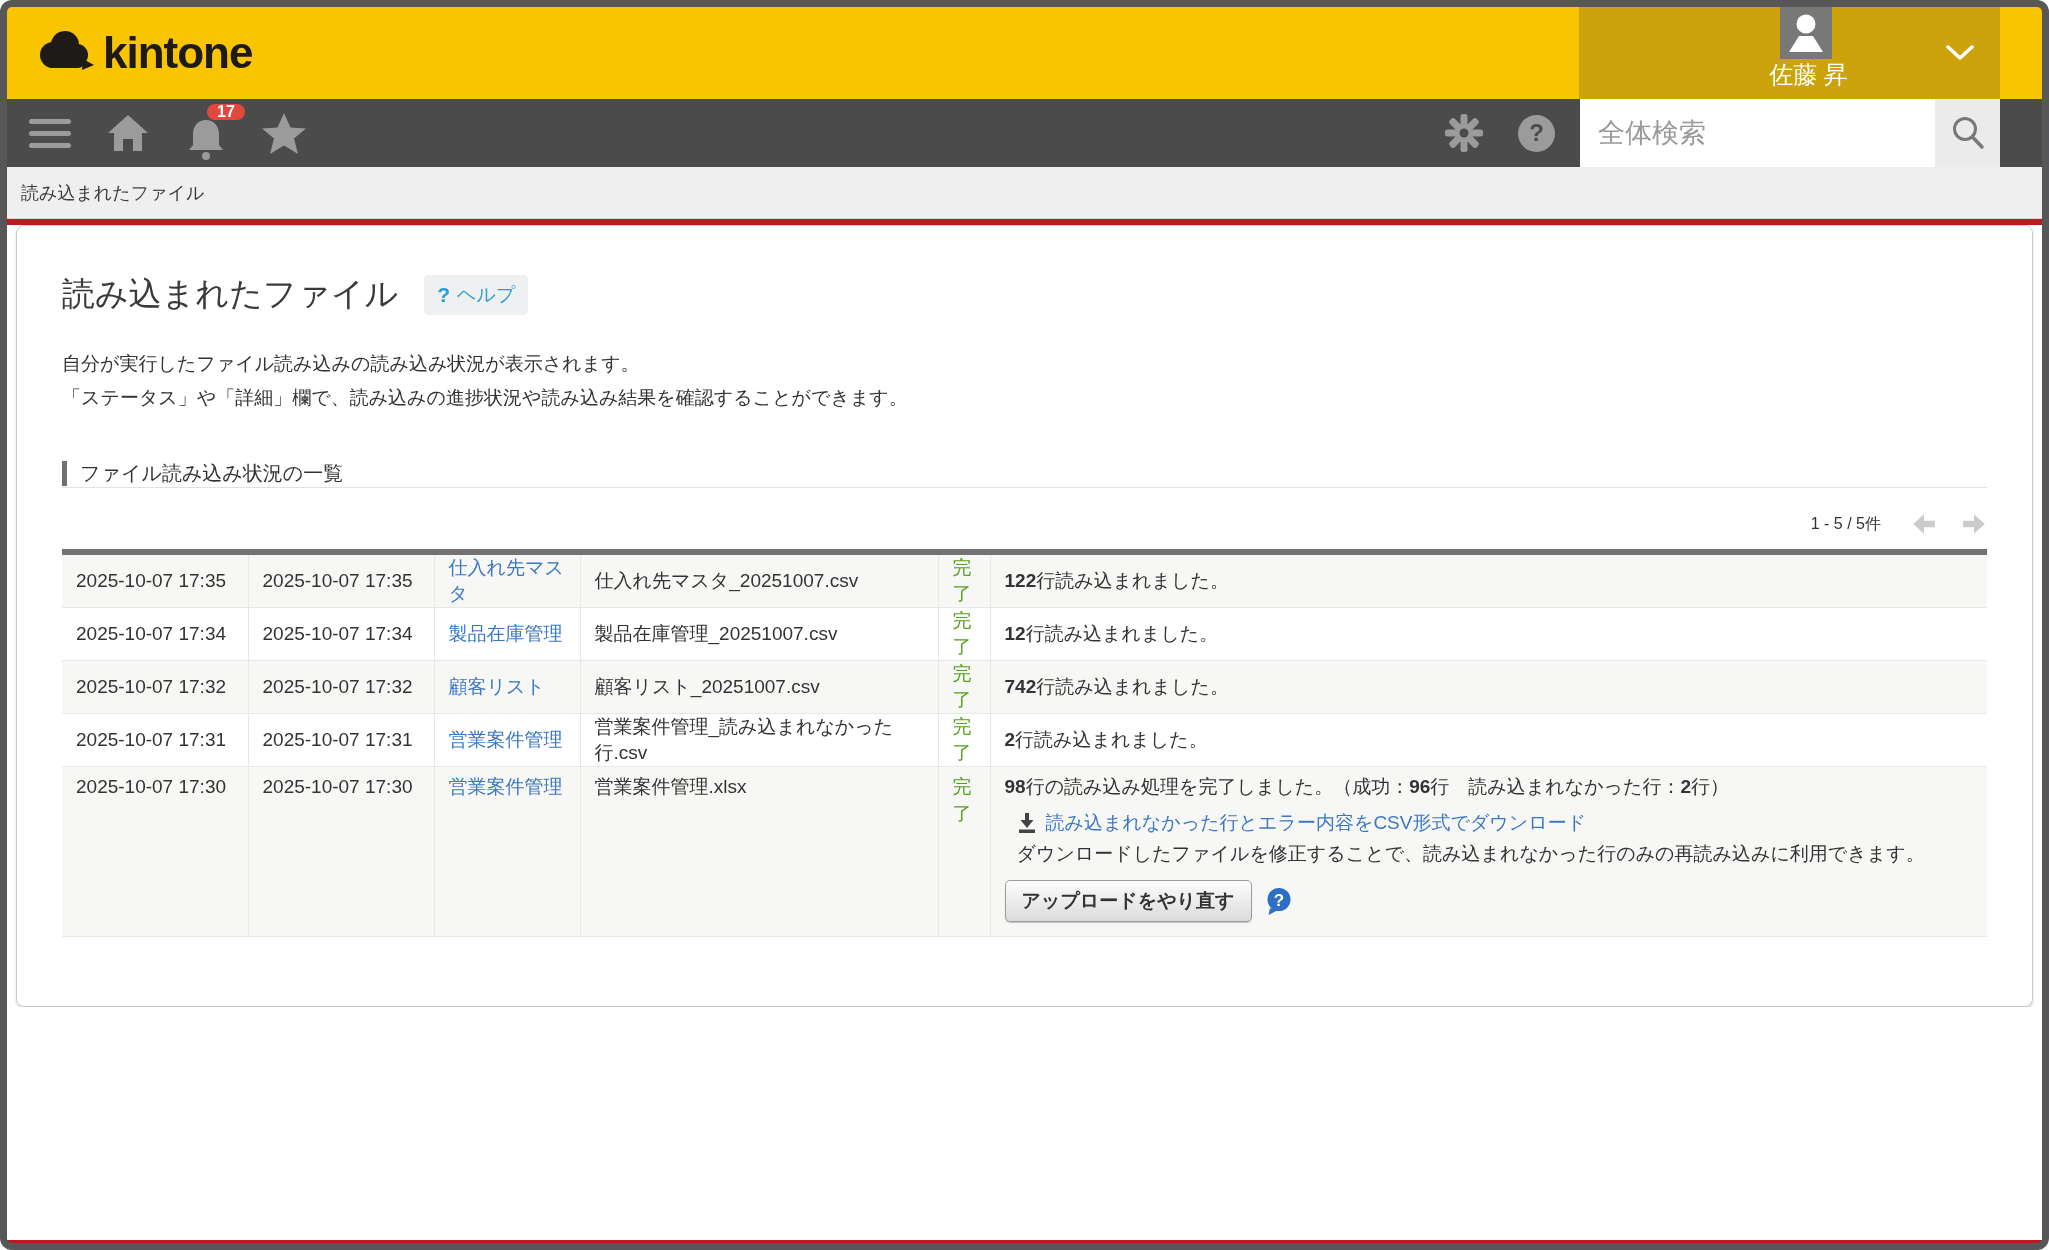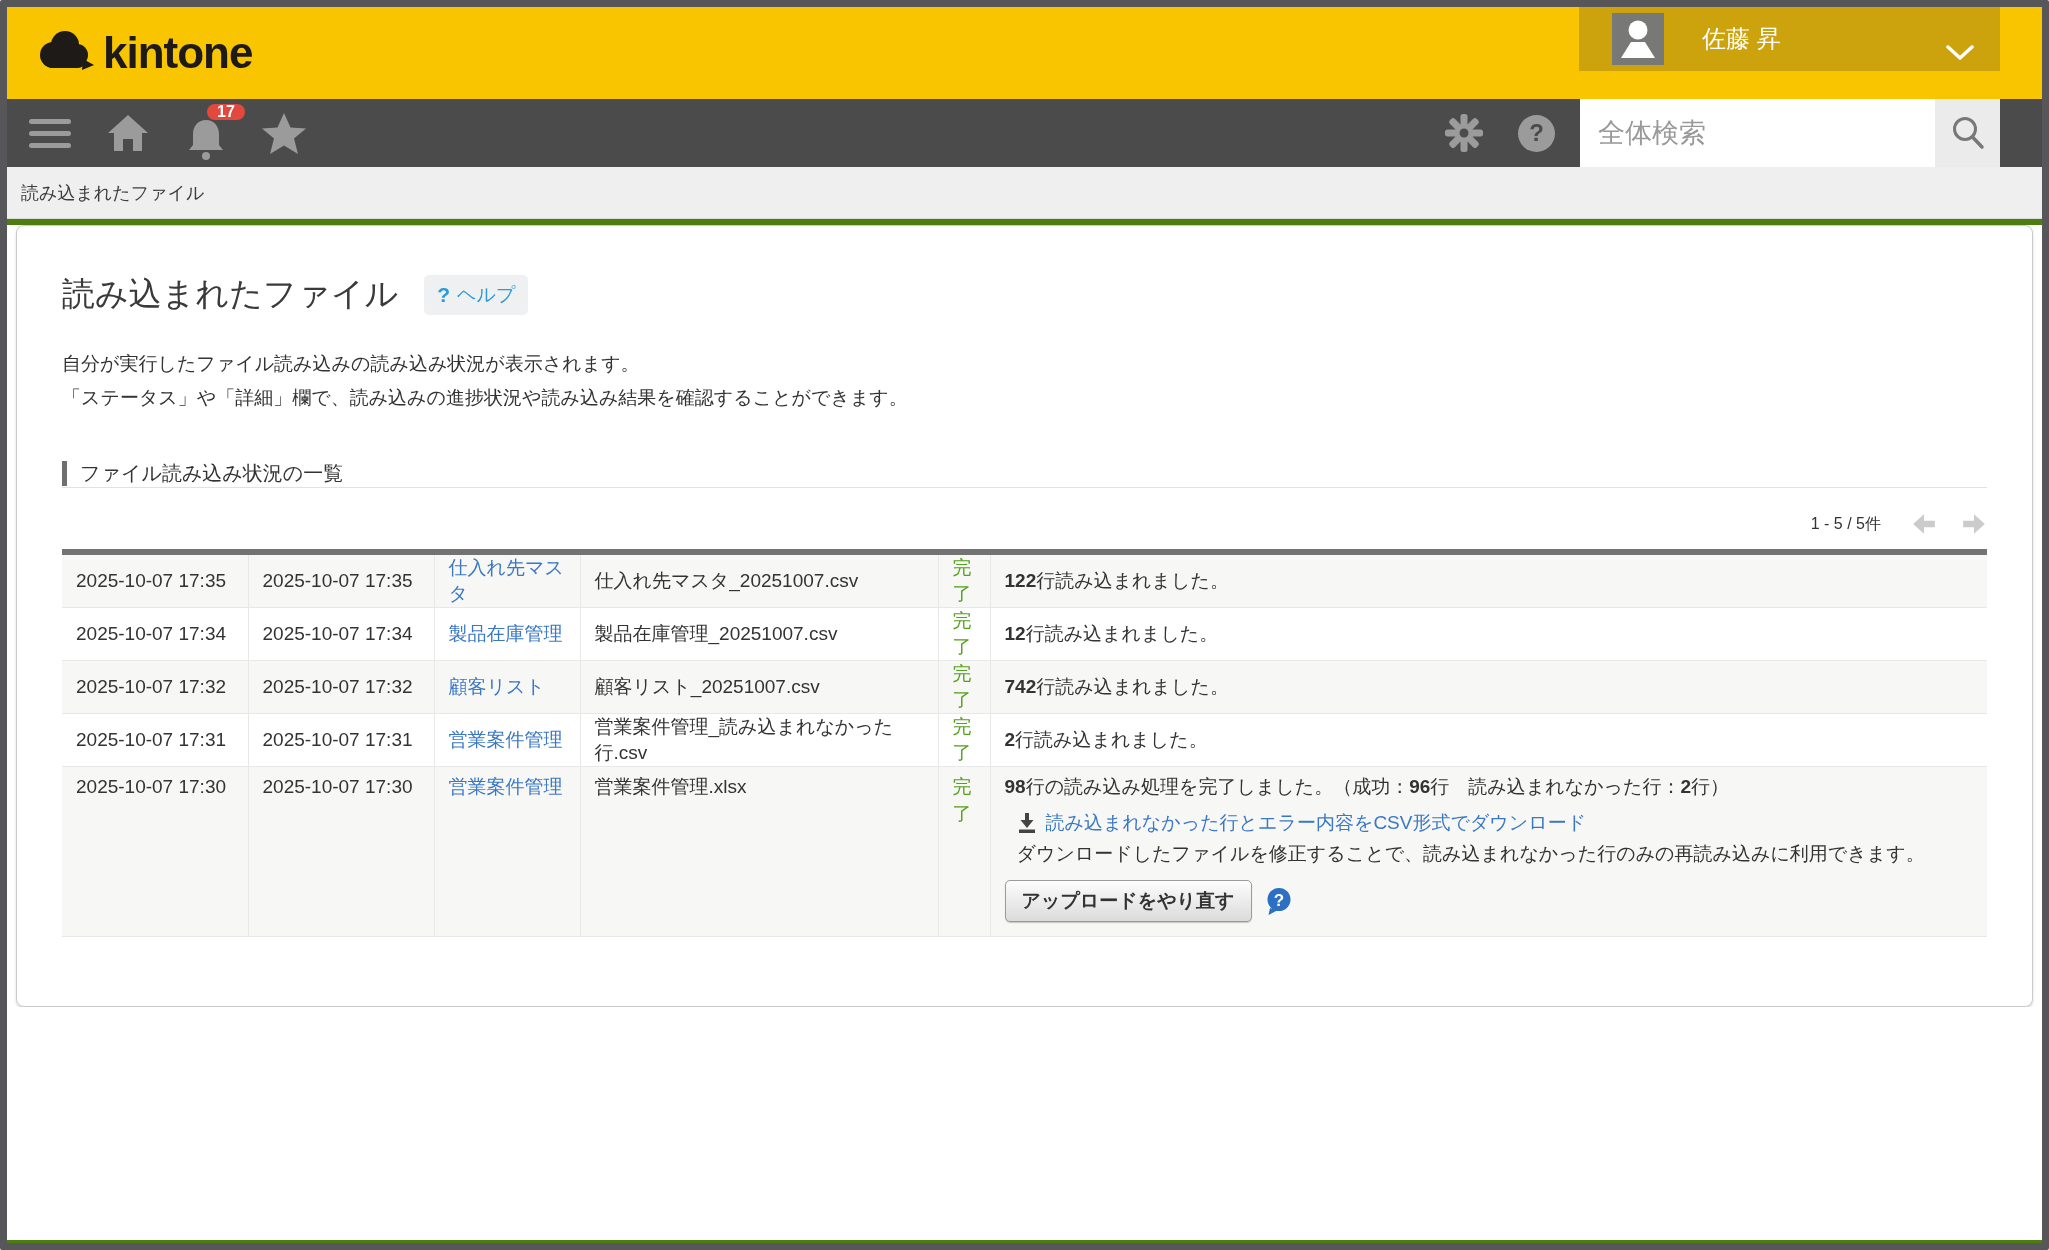--- a/index.html
+++ b/index.html
@@ -4,31 +4,31 @@
 <style>
   * { margin:0; padding:0; box-sizing:border-box; }
   html,body { background:#fff; }
   body {
     width:2049px; height:1250px; position:relative;
     font-family:"Liberation Sans","DejaVu Sans",sans-serif;
     color:#333;
   }
   .frame {
     position:absolute; inset:0;
-    border:7px solid #57575A; border-radius:2px;
-    overflow:hidden; background:#4d7c0f;
+    border:7px solid #57575A; border-radius:12px;
+    overflow:hidden; background:#b91c1c;
   }
 
   
   .app-header { position:relative; height:92px; background:#F8C500; }
   .logo { position:absolute; left:30px; top:0; height:92px; display:flex; align-items:center; gap:8px; cursor:pointer; }
   .logo-text { font-size:44px; font-weight:800; color:#1E1A17; letter-spacing:-1px; }
   .user-menu {
-    position:absolute; top:0; left:1572px; width:421px; height:64px;
-    background:#CCA30D; display:flex; align-items:center; cursor:pointer;
+    position:absolute; top:0; left:1572px; width:421px; height:92px;
+    background:#CCA30D; display:flex; align-items:center; cursor:pointer;flex-direction:column;
   }
   .avatar { width:52px; height:52px; margin-left:33px; background:#787876; display:flex; align-items:center; justify-content:center; }
   .user-name { margin-left:38px; color:#fff; font-size:24px; }
   .user-chevron { position:absolute; right:26px; top:38px; }
 
   
   .nav-bar { position:relative; height:68px; background:#4B4B4B; }
   .nav-left { position:absolute; left:20px; top:0; height:68px; display:flex; align-items:center; gap:32px; }
   .nav-icon-btn { position:relative; display:flex; align-items:center; justify-content:center; width:46px; height:68px; cursor:pointer; }
   .hamburger { display:flex; flex-direction:column; gap:7px; width:42px; }

